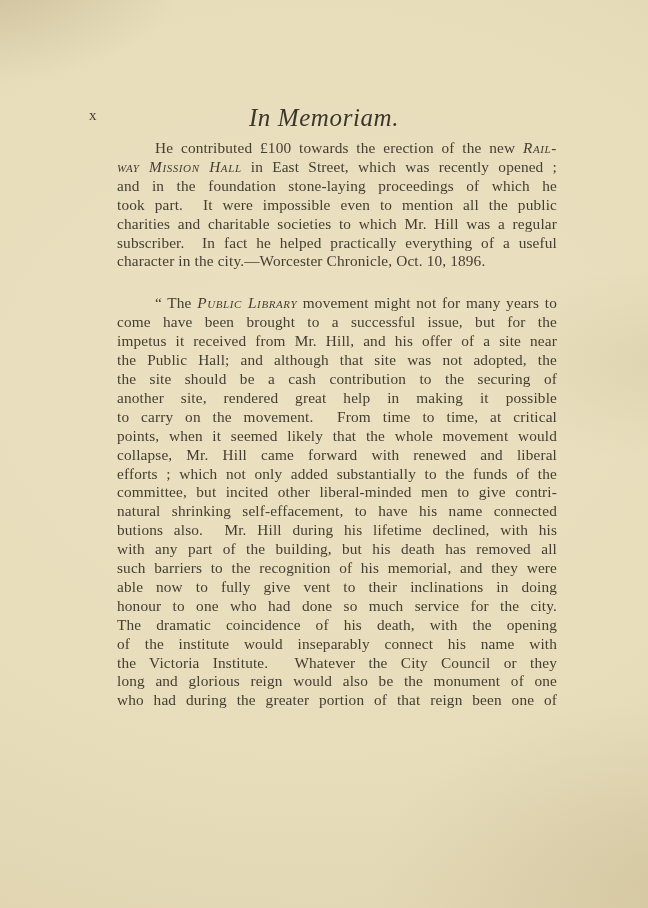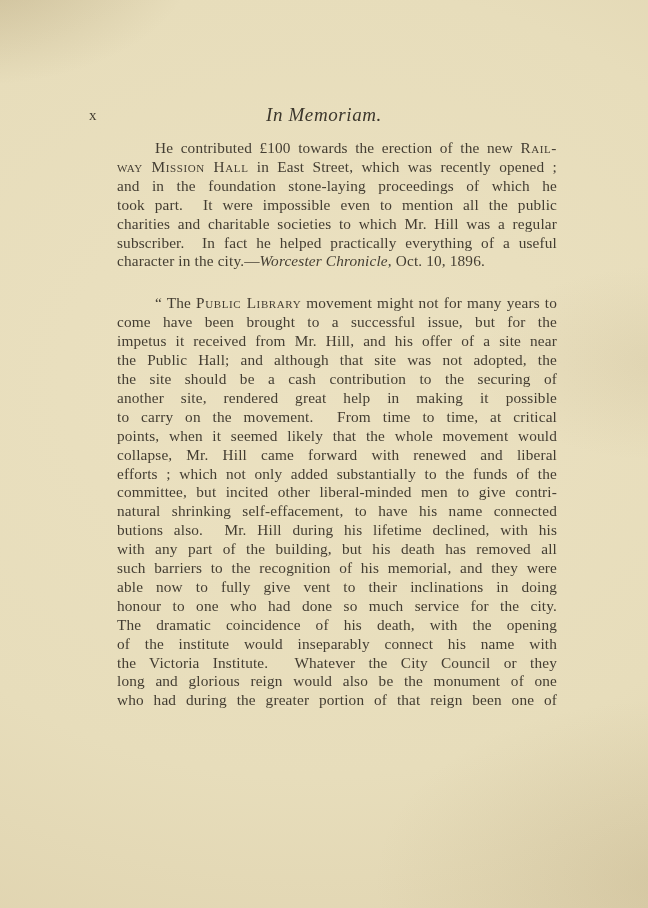--- a/index.html
+++ b/index.html
@@ -34,21 +34,21 @@
     left: 89px;
     top: 3px;
     font-size: 15px;
     letter-spacing: 0.5px;
   }
   .running-title {
     display: block;
     width: 100%;
     text-align: center;
     font-style: italic;
-    font-size: 19px;
+    font-size: 25px;
     letter-spacing: 0.6px;
     color: #3c372c;
   }
   .textblock {
     position: absolute;
     top: 139px;
     left: 117px;
     width: 440px;
   }
   .para { margin: 0; }
@@ -57,22 +57,22 @@
     line-height: 18.9px;
     font-size: 15.3px;
     letter-spacing: 0.15px;
     text-align: justify;
     text-align-last: justify;
     text-justify: inter-word;
     white-space: normal;
   }
   .line.indent { text-indent: 38px; }
   .line.noj { text-align-last: left; }
-  .sc { font-variant: small-caps; letter-spacing: 0.6px; }
-  .i  { font-style: italic; }
+  .sc { font-variant: small-caps; letter-spacing: 0.6px; font-style: italic; }
+  .i  { }
 </style>
 </head>
 <body>
 
 <div class="page" style="--ink: #433d32;">
   <div class="header">
     <span class="pagenum">x</span>
     <span class="running-title">In Memoriam.</span>
   </div>
   <div class="textblock" id="textblock">

